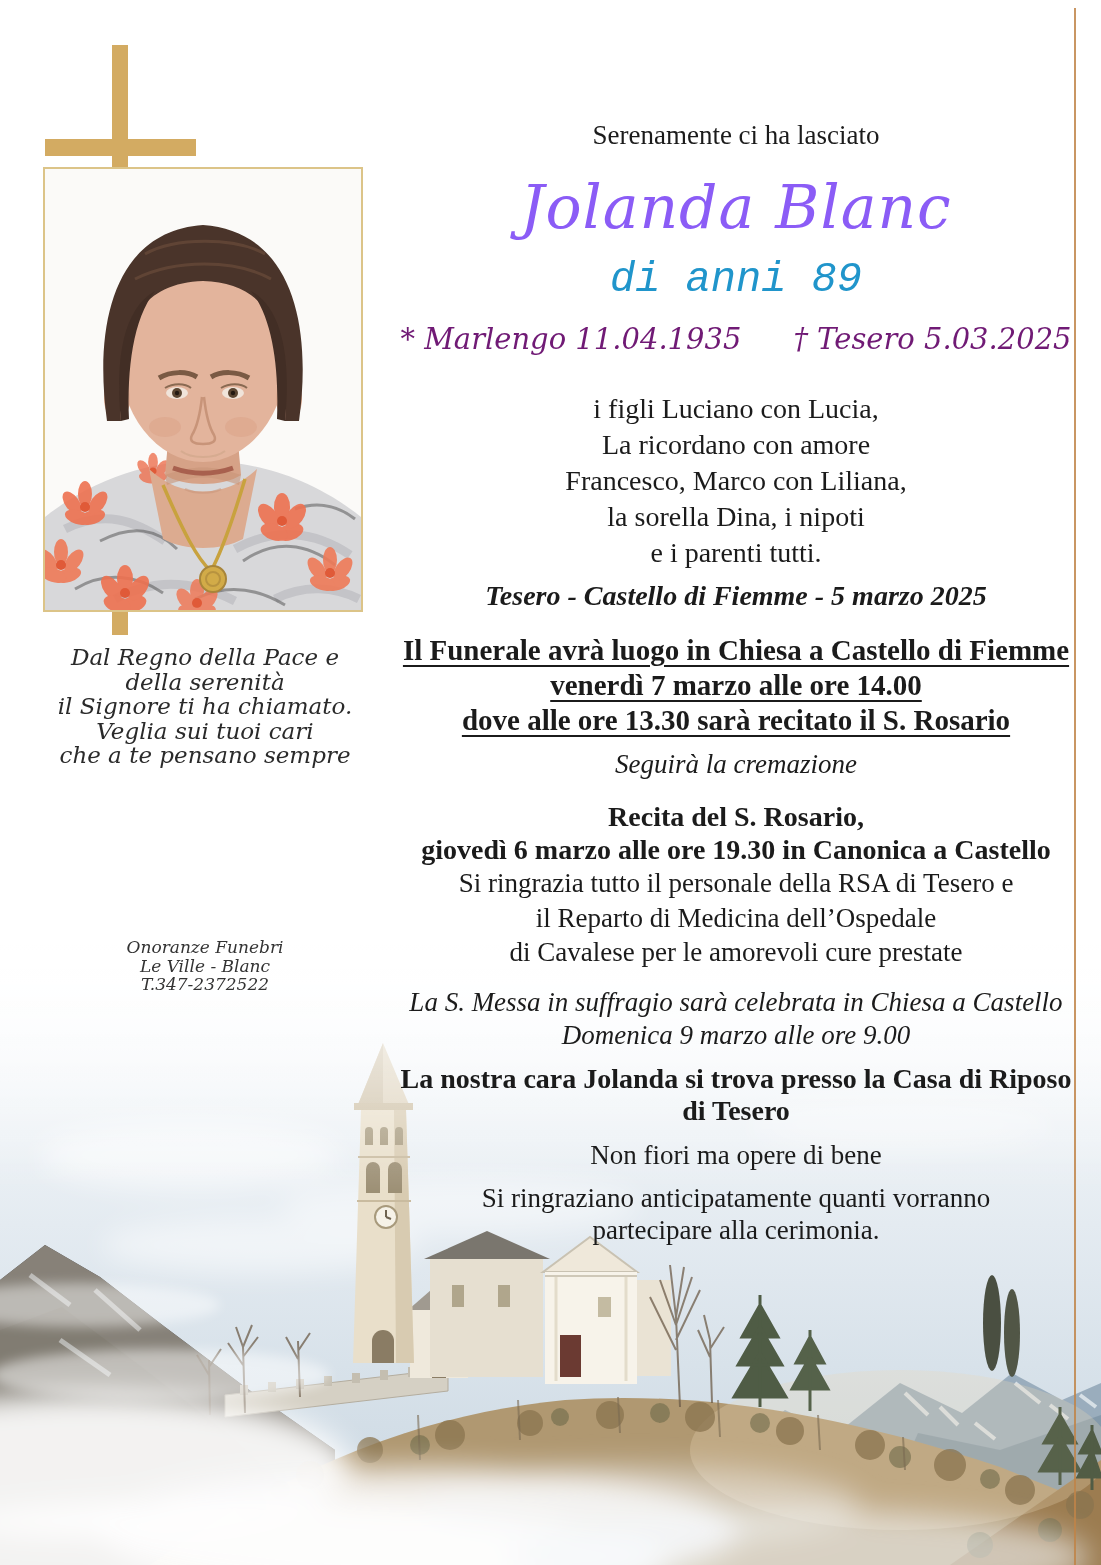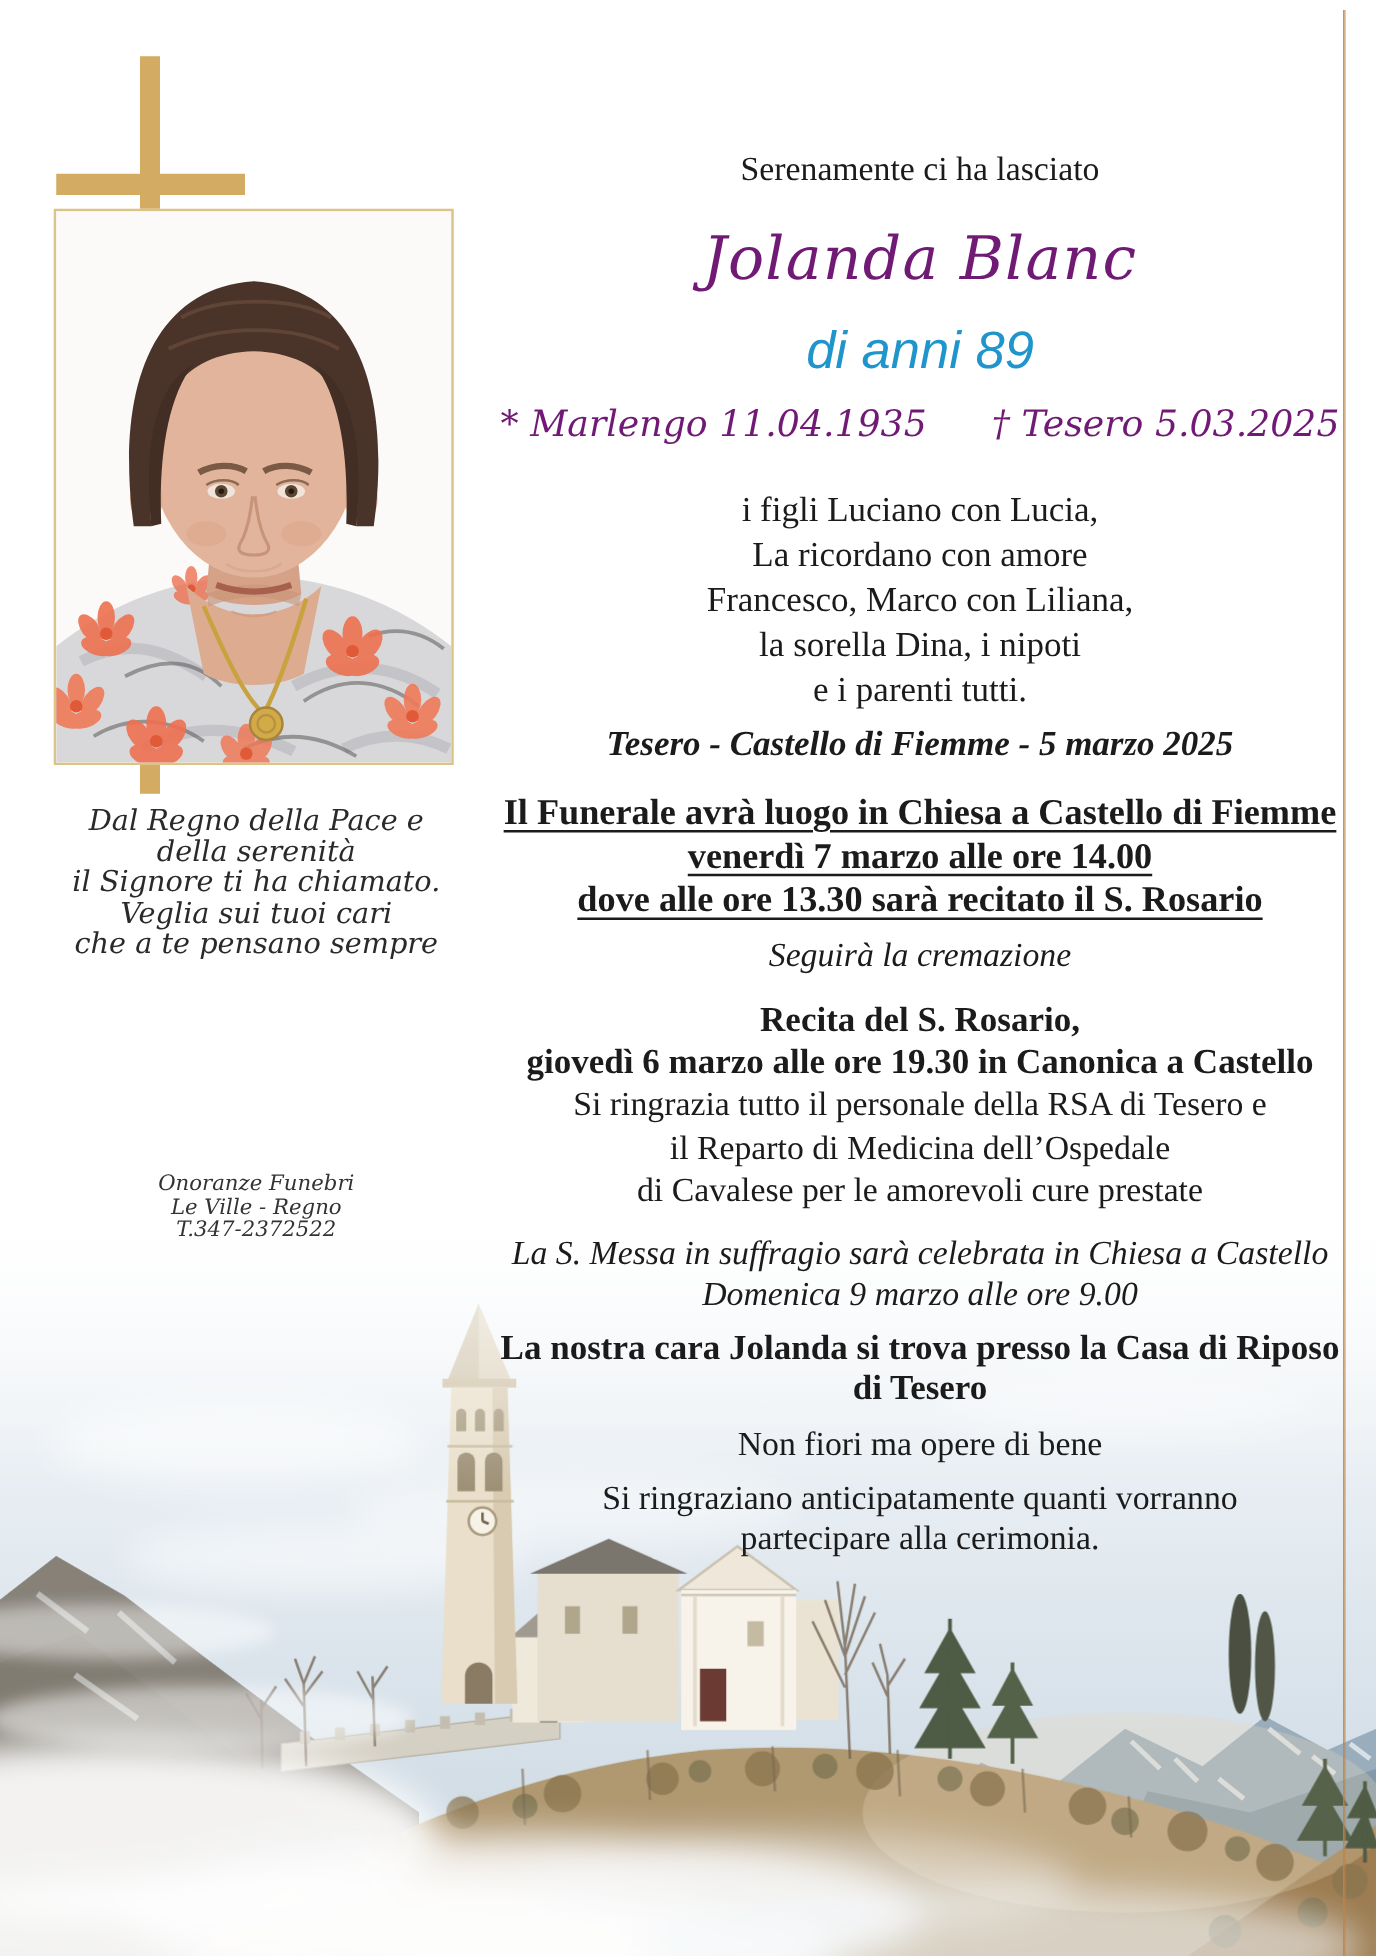--- a/index.html
+++ b/index.html
@@ -24,22 +24,22 @@
         font-family:"DejaVu Serif",serif;font-style:italic;
         font-size:23px;line-height:24.5px;color:#2a2a2a;}
   .fhome{left:80px;top:938px;width:250px;text-align:center;
          font-family:"DejaVu Serif",serif;font-style:italic;
          font-size:17px;line-height:18.5px;color:#333;}
 
   
   .col{left:390px;width:692px;text-align:center;}
   .intro{top:120px;font-size:27px;}
   .name{top:172px;font-family:"DejaVu Serif",serif;font-style:italic;
-        font-size:48px;line-height:70px;color:#701a75;letter-spacing:1px;text-align:center;}
-  .age{top:256px;font-family:Liberation Sans, sans-serif;font-style:italic;
+        font-size:60px;line-height:70px;color:#8b5cf6;letter-spacing:1px;text-align:center;}
+  .age{top:256px;font-family:Liberation Mono, monospace;font-style:italic;
        font-size:42px;color:#2095cb;}
   .dates{top:322px;font-family:"DejaVu Serif",serif;font-style:italic;font-size:29px;color:#701a75;}
   .dates .gap{display:inline-block;width:52px;}
   .remember{top:391px;font-size:28px;line-height:36px;}
   .placedate{top:580px;font-size:28px;font-weight:bold;font-style:italic;}
   .funeral{top:633px;font-size:29px;font-weight:bold;line-height:35px;}
   .funeral div{text-decoration:underline;text-decoration-thickness:2px;text-underline-offset:5px;}
   .cremation{top:749px;font-style:italic;font-size:27px;text-align:center;}
   .rosary{top:800px;font-size:28px;font-weight:bold;line-height:33px;}
   .thanks{top:866px;font-size:27px;line-height:34.5px;}
@@ -378,21 +378,21 @@
   <div class="abs poem">
     <div>Dal Regno della Pace e</div>
     <div>della serenità</div>
     <div>il Signore ti ha chiamato.</div>
     <div>Veglia sui tuoi cari</div>
     <div>che a te pensano sempre</div>
   </div>
 
   <div class="abs fhome">
     <div>Onoranze Funebri</div>
-    <div>Le Ville - Regno</div>
+    <div>Le Ville - Blanc</div>
     <div>T.347-2372522</div>
   </div>
 
   <div class="abs col intro">Serenamente ci ha lasciato</div>
   <div class="abs col name">Jolanda Blanc</div>
   <div class="abs col age">di anni 89</div>
 
   <div class="abs col dates">
     <span>* Marlengo  11.04.1935</span><span class="gap"></span><span>† Tesero 5.03.2025</span>
   </div>

